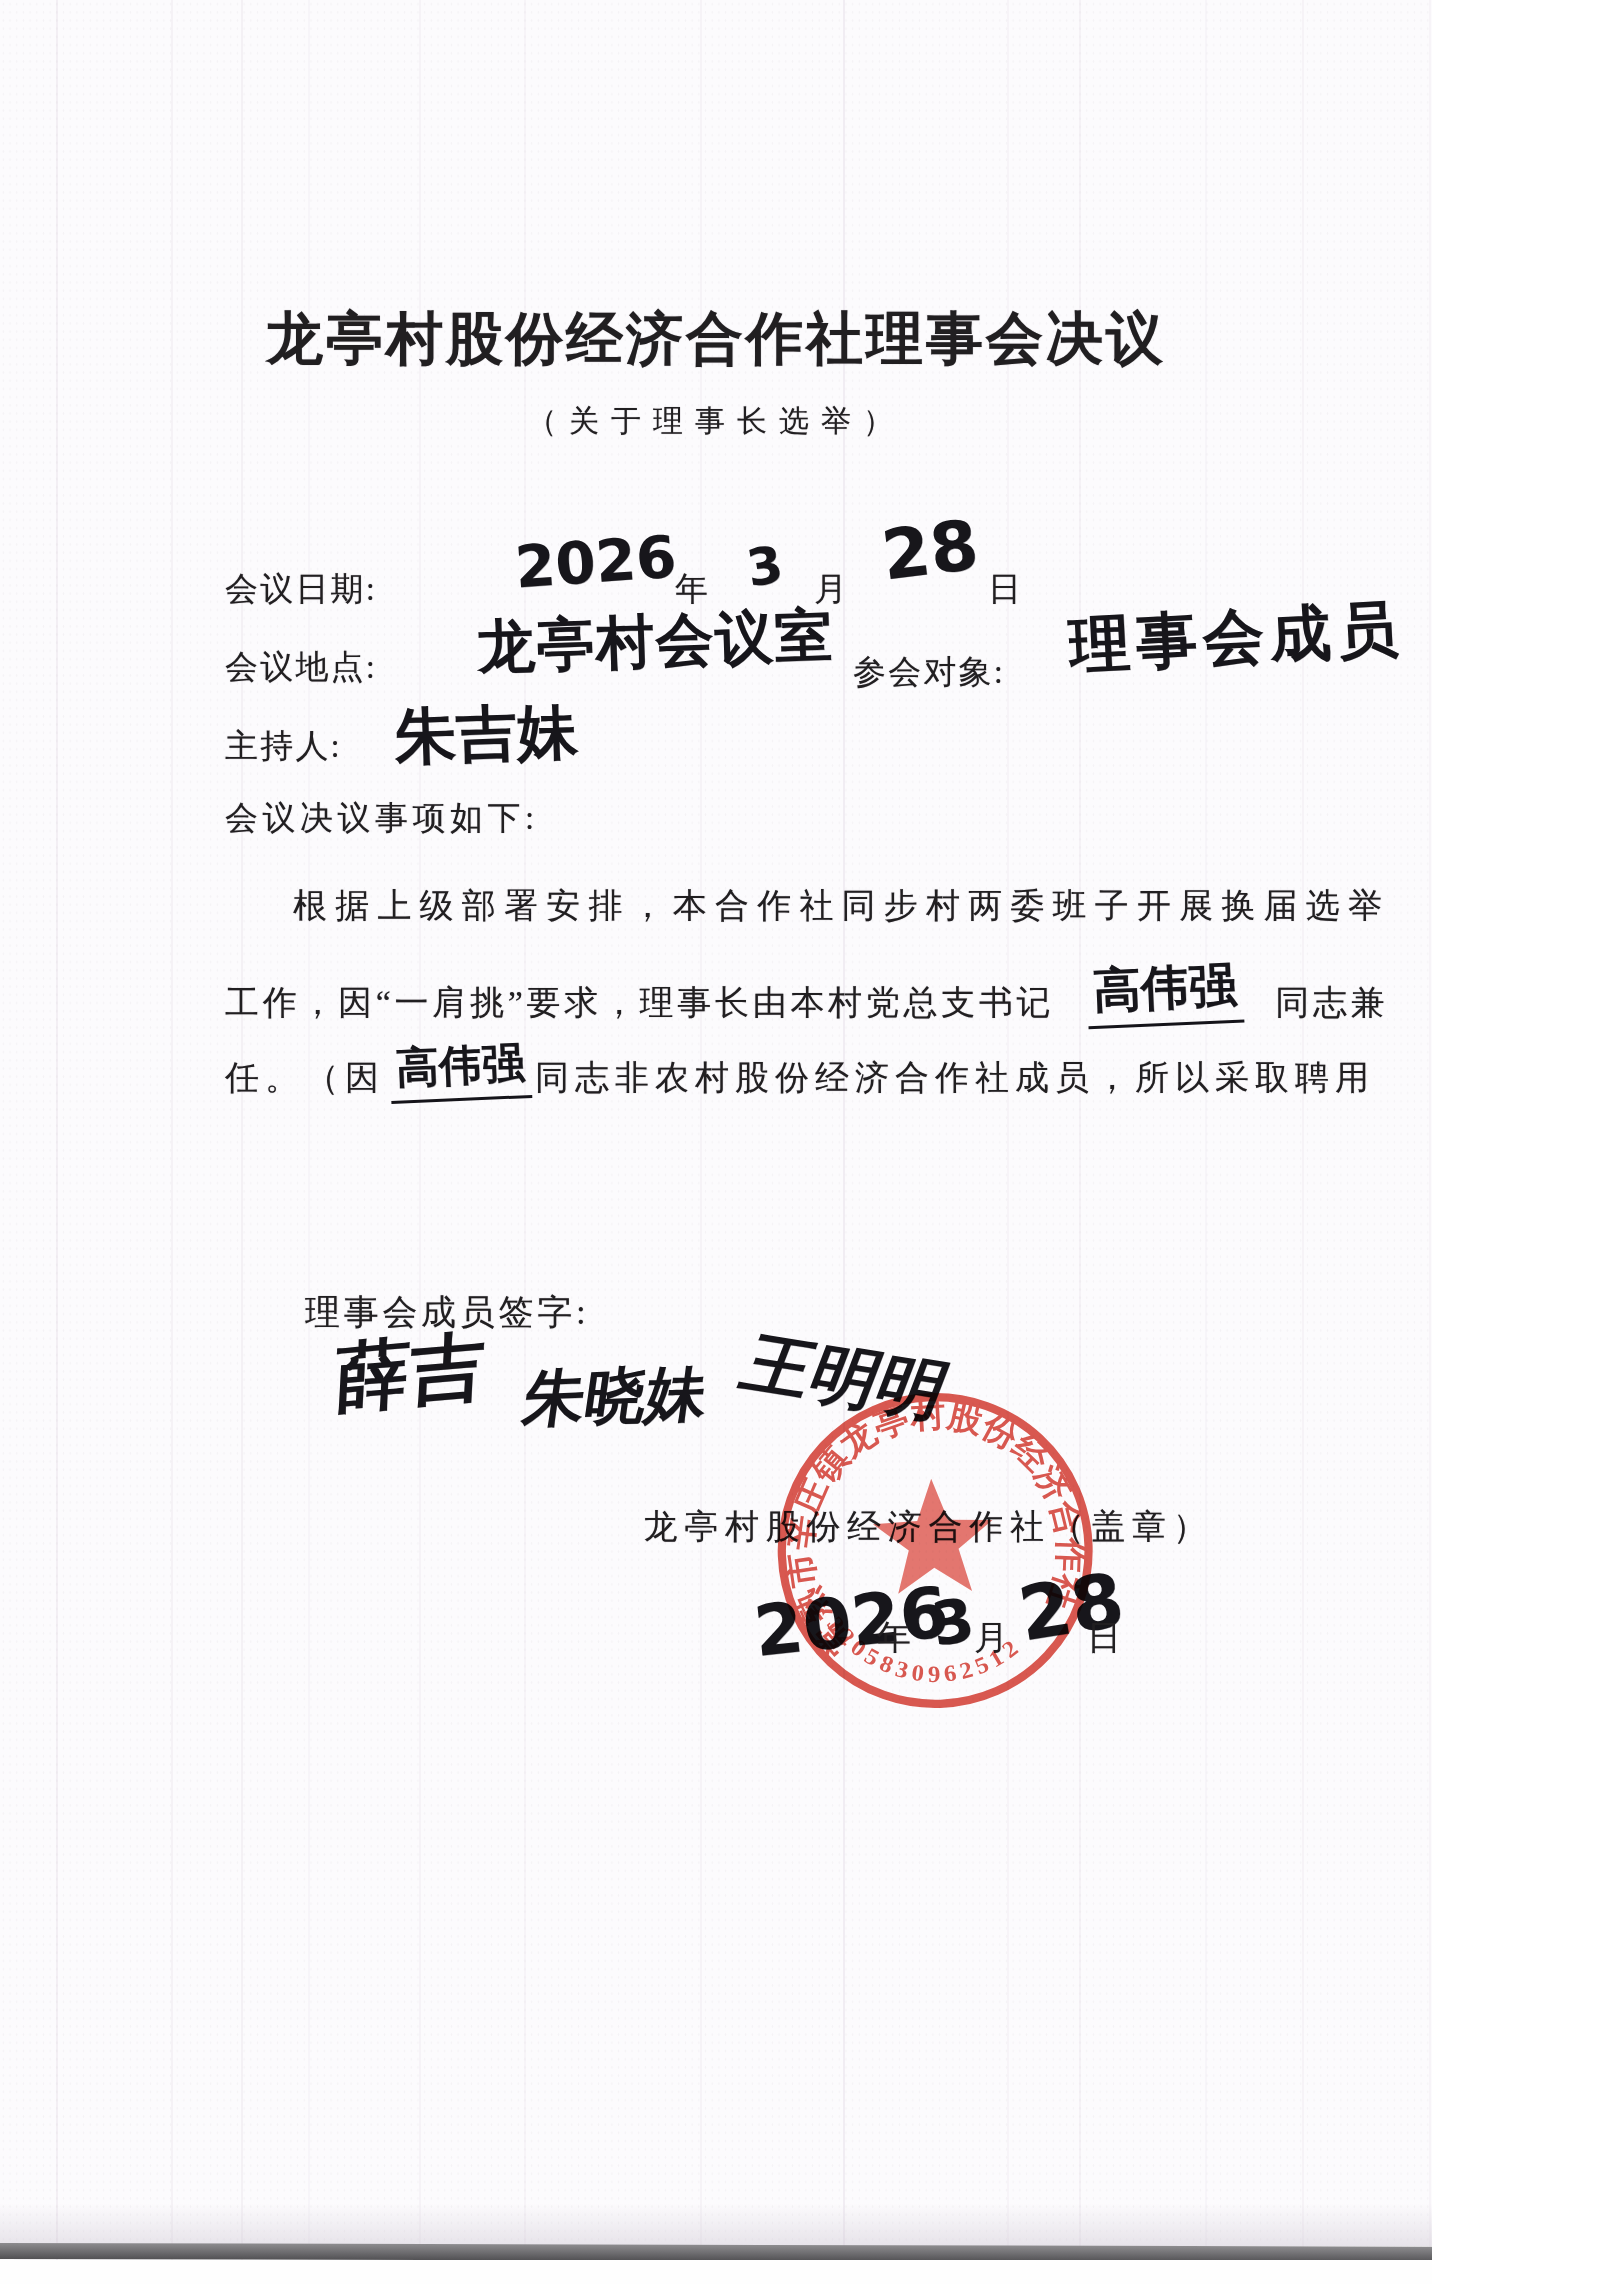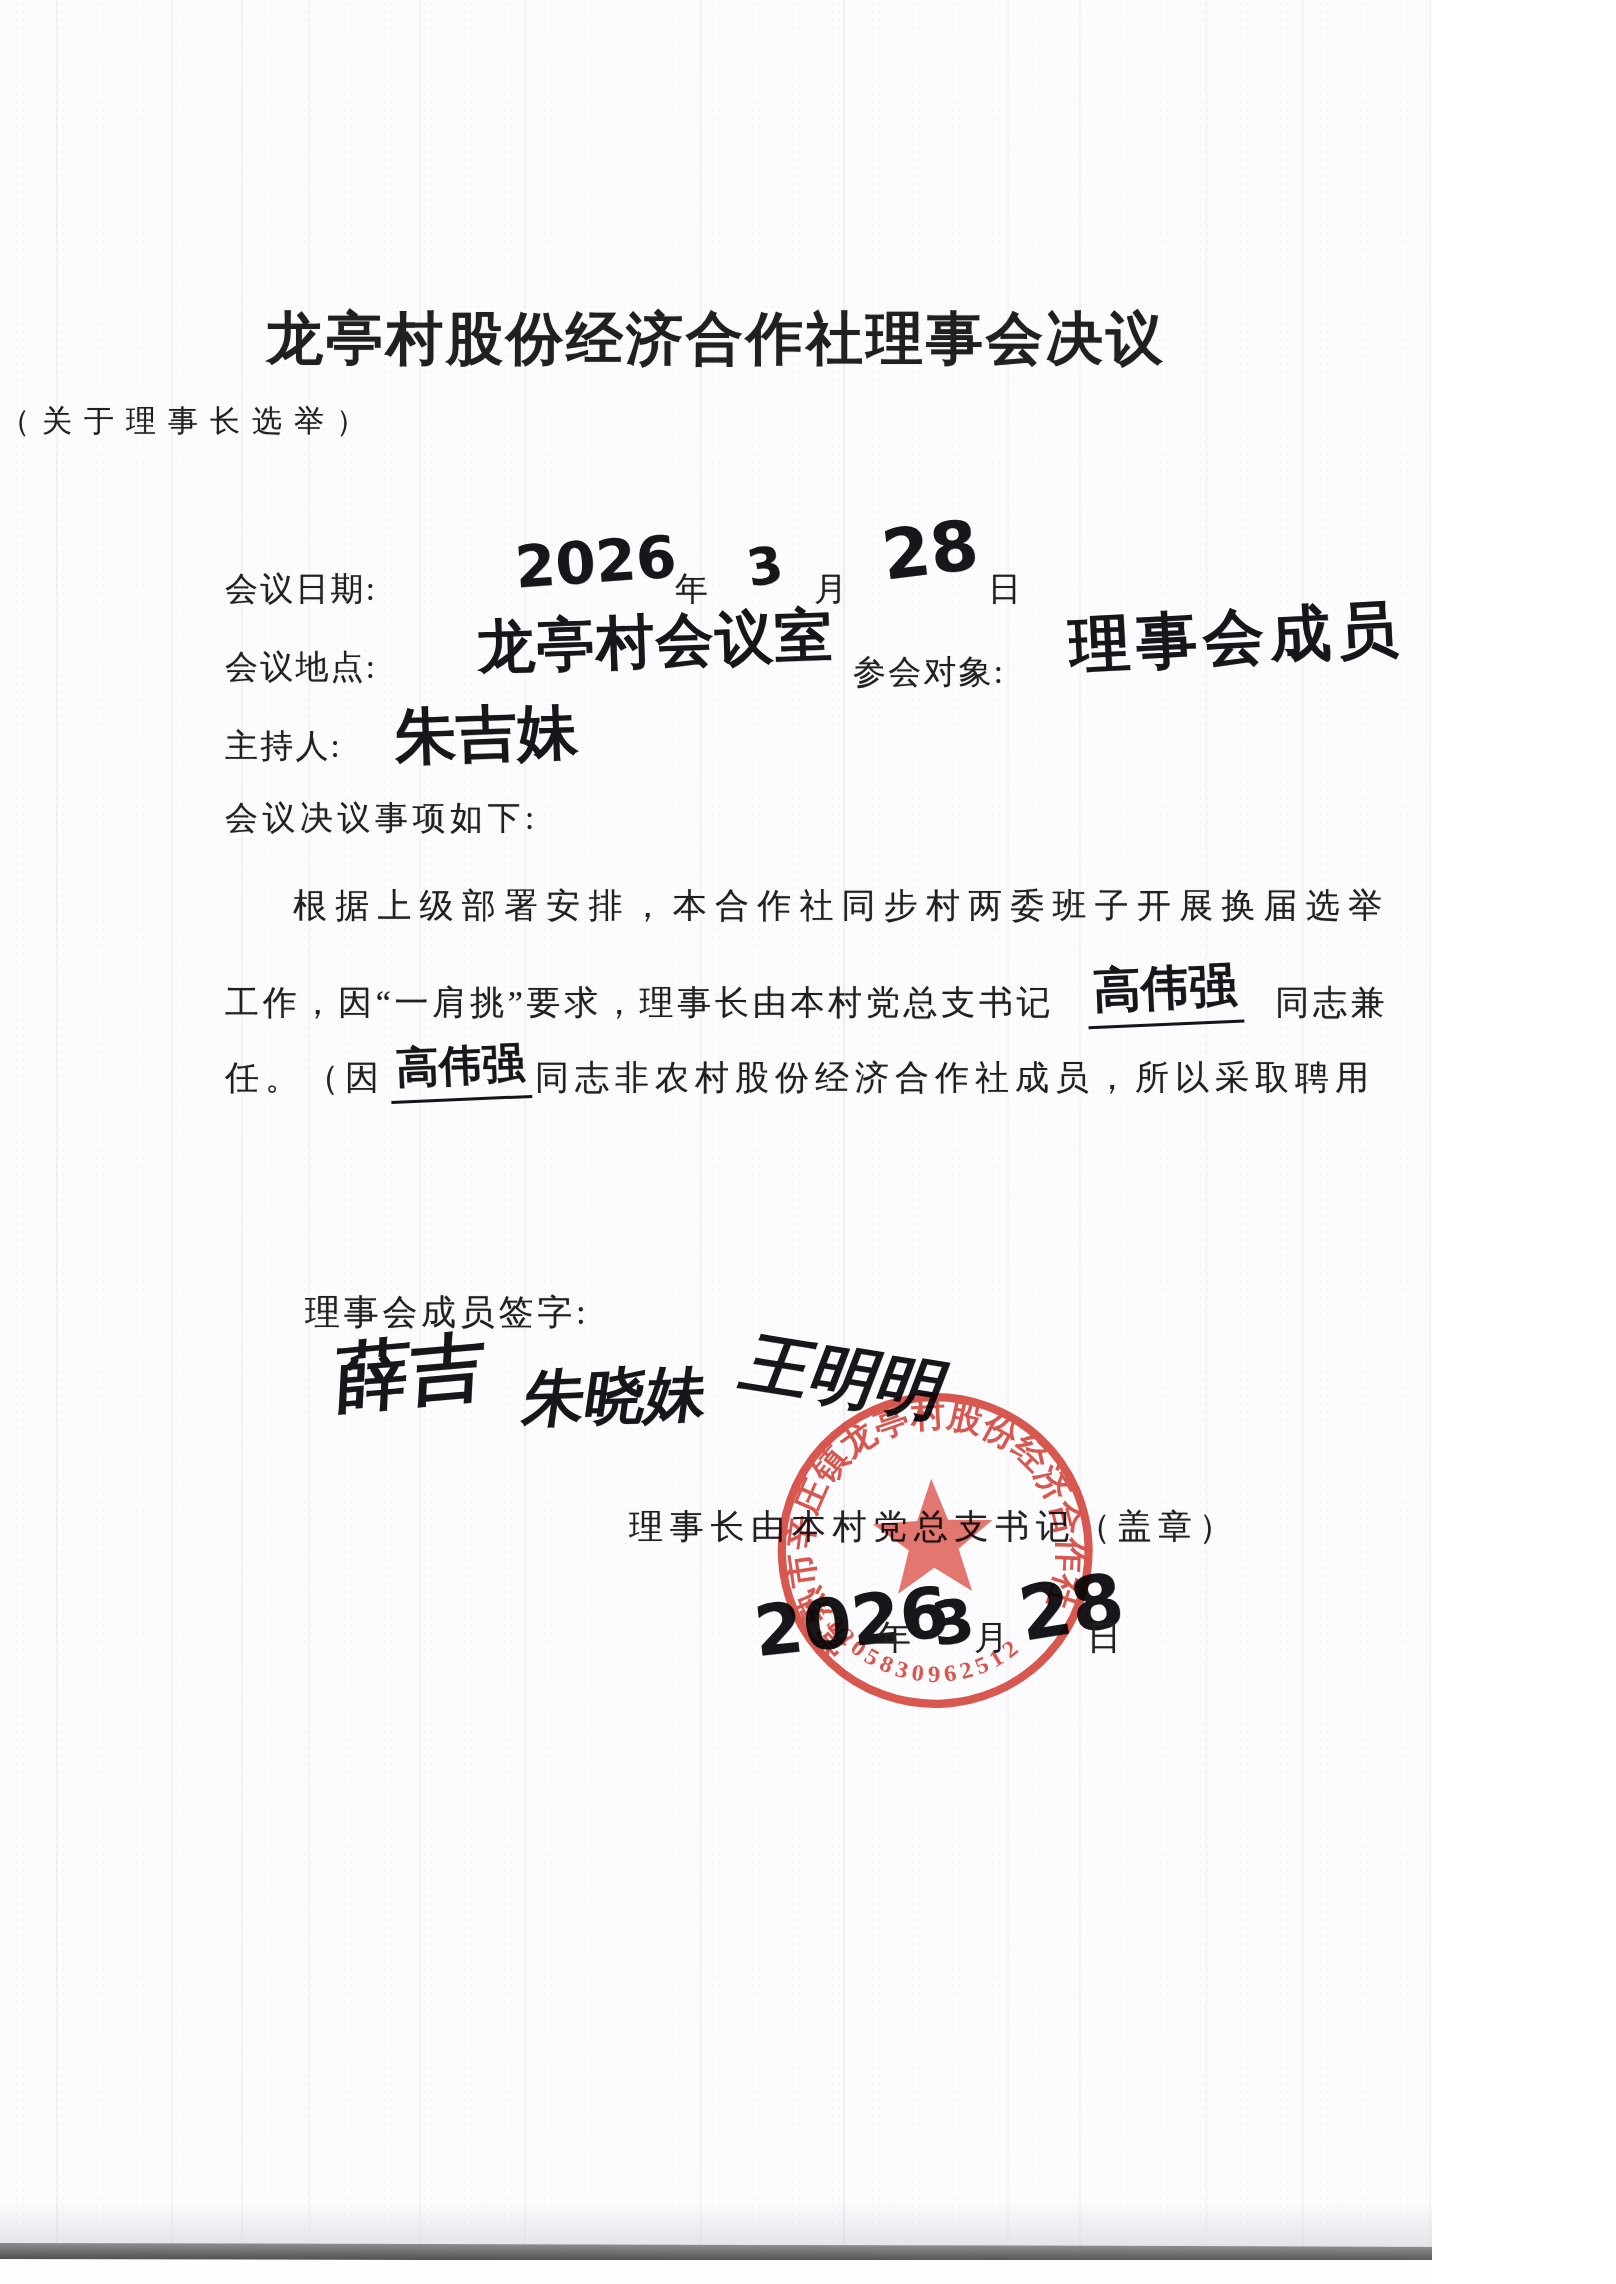--- a/index.html
+++ b/index.html
@@ -20,21 +20,21 @@
   .print{color:#211f21;text-shadow:0 0 0.9px rgba(45,38,45,.5);}
   .hw{
     font-family:"DejaVu Sans",sans-serif;font-weight:600;color:#17161b;
     text-shadow:0.4px 0.4px 0 rgba(25,22,30,.35);white-space:nowrap;
   }
   .abs{position:absolute;white-space:nowrap;}
   .title{
     left:0;right:0;text-align:center;top:301px;
     font-size:57px;font-weight:700;letter-spacing:3px;
   }
-  .subtitle{left:0;right:0;top:401px;font-size:30px;letter-spacing:12px;}
+  .subtitle{left:0;right:0;text-align:center;top:401px;font-size:30px;letter-spacing:12px;}
   .label{font-size:33px;letter-spacing:2.2px;}
   .bodyline{font-size:34px;display:flex;align-items:flex-end;}
   .uname{
     display:inline-block;border-bottom:3px solid #15141a;
     padding:0 6px 3px 6px;margin:0 4.5px;transform:rotate(-2.5deg);
   }
   .sig-label{font-size:35px;letter-spacing:3.7px;}
   .scanband{position:absolute;left:-7.5px;width:1631px;}
   svg text{font-family:"Liberation Serif","DejaVu Serif",serif;}
 </style>
@@ -95,21 +95,21 @@
     <span class="hw uname" style="font-size:43px;">高伟强</span>
     <span class="print" style="letter-spacing:6px;">同志非农村股份经济合作社成员，所以采取聘用</span>
   </div>
 
 
   <div class="abs sig-label print" style="left:305px;top:1289px;">理事会成员签字:</div>
   <div class="abs hw" style="left:335px;top:1323px;font-size:75px;transform:rotate(-5deg) skewX(-8deg);">薛吉</div>
   <div class="abs hw" style="left:524px;top:1356px;font-size:61px;transform:rotate(-2deg) skewX(-10deg);">朱晓妹</div>
   <div class="abs hw" style="left:745px;top:1332px;font-size:67px;transform:rotate(9deg) skewX(-12deg);">王明明</div>
 
-  <div class="abs print" style="left:629px;top:1504px;width:599px;text-align:center;font-size:34px;letter-spacing:6.7px;white-space:nowrap;">理事长由本村党总支书记（盖章）</div>
+  <div class="abs print" style="left:629px;top:1504px;width:599px;text-align:center;font-size:34px;letter-spacing:6.7px;white-space:nowrap;">龙亭村股份经济合作社（盖章）</div>
 
   <div class="abs hw" style="left:754px;top:1581px;font-size:70px;transform:rotate(-6deg);">2026</div>
   <div class="abs print" style="left:877px;top:1615px;font-size:34px;">年</div>
   <div class="abs hw" style="left:932px;top:1587px;font-size:60px;transform:rotate(-9deg);">3</div>
   <div class="abs print" style="left:974px;top:1615px;font-size:34px;">月</div>
   <div class="abs hw" style="left:1019px;top:1563px;font-size:75px;transform:rotate(-9deg);">28</div>
   <div class="abs print" style="left:1087px;top:1615px;font-size:34px;">日</div>
 
   <svg width="1616" height="2284" viewBox="0 0 2160 3052" style="position:absolute;left:0;top:0;pointer-events:none;">
     <g style="mix-blend-mode:multiply;" opacity="0.88" transform="rotate(-2 1250 2072)">

